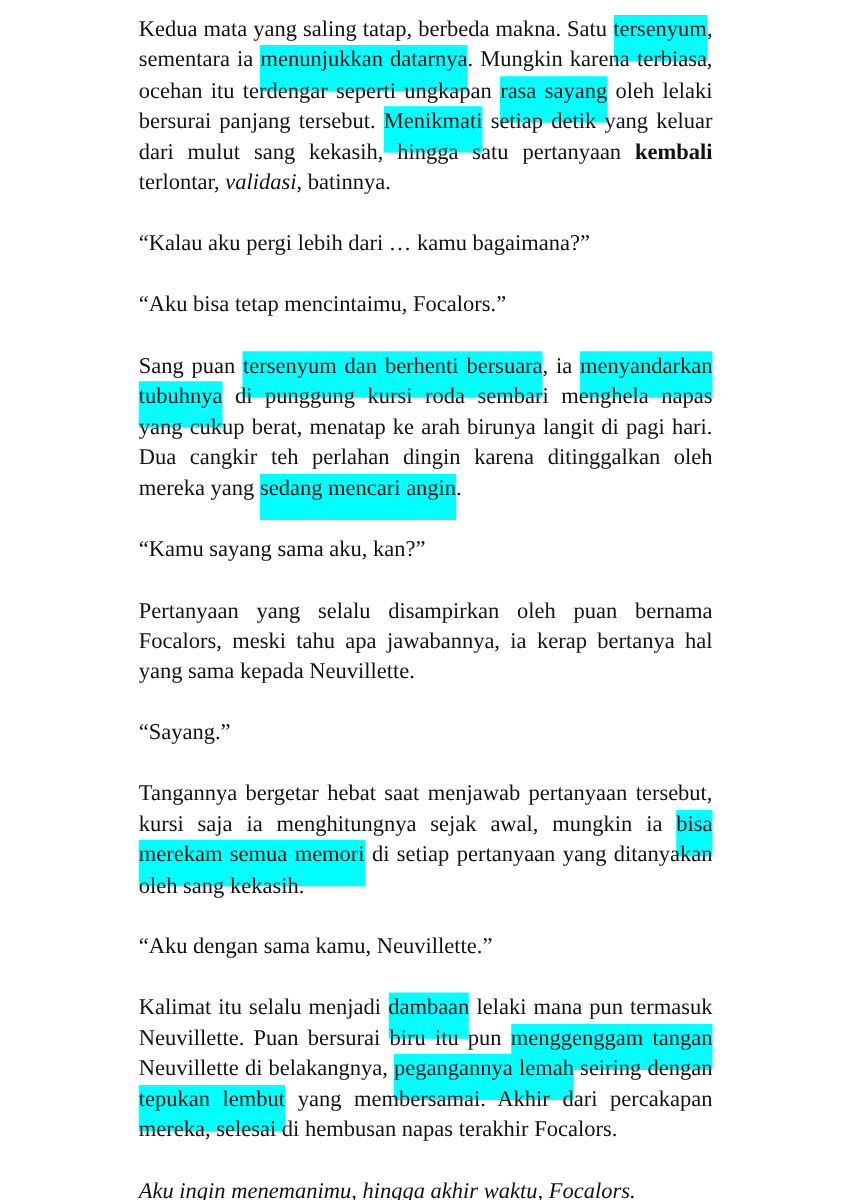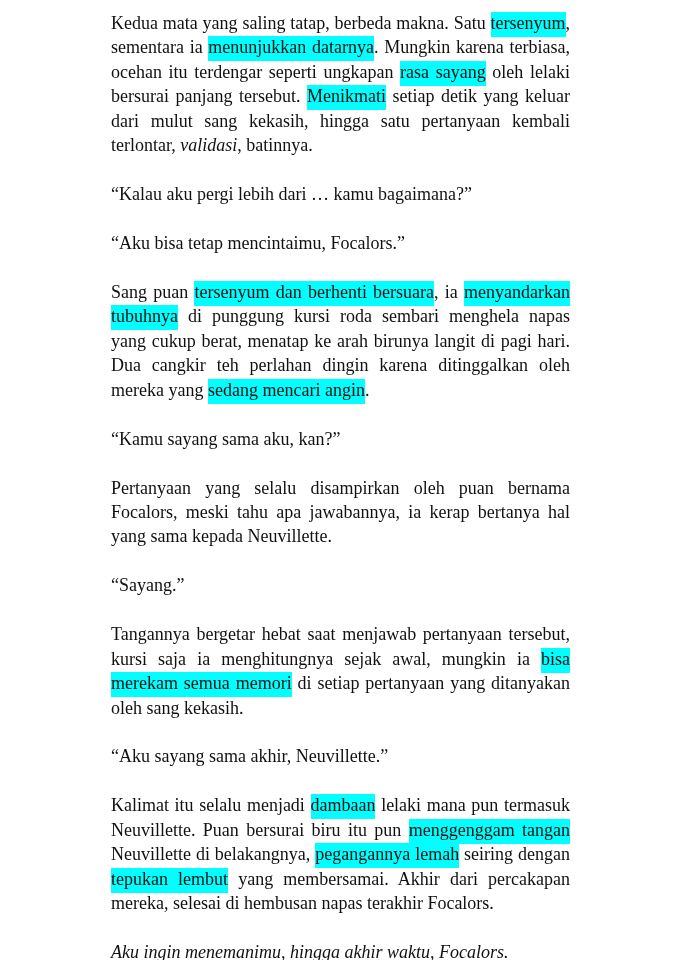--- a/index.html
+++ b/index.html
@@ -24,23 +24,23 @@
     color: #111111;
   }
   .para {
     margin: 0 0 24.45px 0;
     text-align: justify;
     text-align-last: left;
   }
   .para:last-child { margin-bottom: 0; }
   .hl {
     background: #00ffff;
-    padding: 1px 0 4px 0;
+    padding: 1px 0 16px 0;
   }
-  .b { font-weight: normal; }
+  .b { font-weight: bold; }
   .i { font-style: italic; }
 </style>
 </head>
 <body>
 
 <div class="page">
 
   <p class="para"><span>Kedua mata yang saling tatap, berbeda makna. Satu </span><span class="hl">tersenyum</span><span>, sementara ia </span><span class="hl">menunjukkan datarnya</span><span>. Mungkin karena terbiasa, ocehan itu terdengar seperti ungkapan </span><span class="hl">rasa sayang</span><span> oleh lelaki bersurai panjang tersebut. </span><span class="hl">Menikmati</span><span> setiap detik yang keluar dari mulut sang kekasih, hingga satu pertanyaan </span><span class="b">kembali</span><span> terlontar, </span><span class="i">validasi</span><span>, batinnya.</span></p>
 
   <p class="para"><span>“Kalau aku pergi lebih dari … kamu bagaimana?”</span></p>
@@ -50,19 +50,19 @@
   <p class="para"><span>Sang puan </span><span class="hl">tersenyum dan berhenti bersuara</span><span>, ia </span><span class="hl">menyandarkan tubuhnya</span><span> di punggung kursi roda sembari menghela napas yang cukup berat, menatap ke arah birunya langit di pagi hari. Dua cangkir teh perlahan dingin karena ditinggalkan oleh mereka yang </span><span class="hl">sedang mencari angin</span><span>.</span></p>
 
   <p class="para"><span>“Kamu sayang sama aku, kan?”</span></p>
 
   <p class="para"><span>Pertanyaan yang selalu disampirkan oleh puan bernama Focalors, meski tahu apa jawabannya, ia kerap bertanya hal yang sama kepada Neuvillette.</span></p>
 
   <p class="para"><span>“Sayang.”</span></p>
 
   <p class="para"><span>Tangannya bergetar hebat saat menjawab pertanyaan tersebut, kursi saja ia menghitungnya sejak awal, mungkin ia </span><span class="hl">bisa merekam semua memori</span><span> di setiap pertanyaan yang ditanyakan oleh sang kekasih.</span></p>
 
-  <p class="para"><span>“Aku sayang sama akhir, Neuvillette.”</span></p>
+  <p class="para"><span>“Aku dengan sama kamu, Neuvillette.”</span></p>
 
   <p class="para"><span>Kalimat itu selalu menjadi </span><span class="hl">dambaan</span><span> lelaki mana pun termasuk Neuvillette. Puan bersurai biru itu pun </span><span class="hl">menggenggam tangan</span><span> Neuvillette di belakangnya, </span><span class="hl">pegangannya lemah</span><span> seiring dengan </span><span class="hl">tepukan lembut</span><span> yang membersamai. Akhir dari percakapan mereka, selesai di hembusan napas terakhir Focalors.</span></p>
 
   <p class="para"><span class="i">Aku ingin menemanimu, hingga akhir waktu, Focalors.</span></p>
 
 </div>
 
 </body></html>

